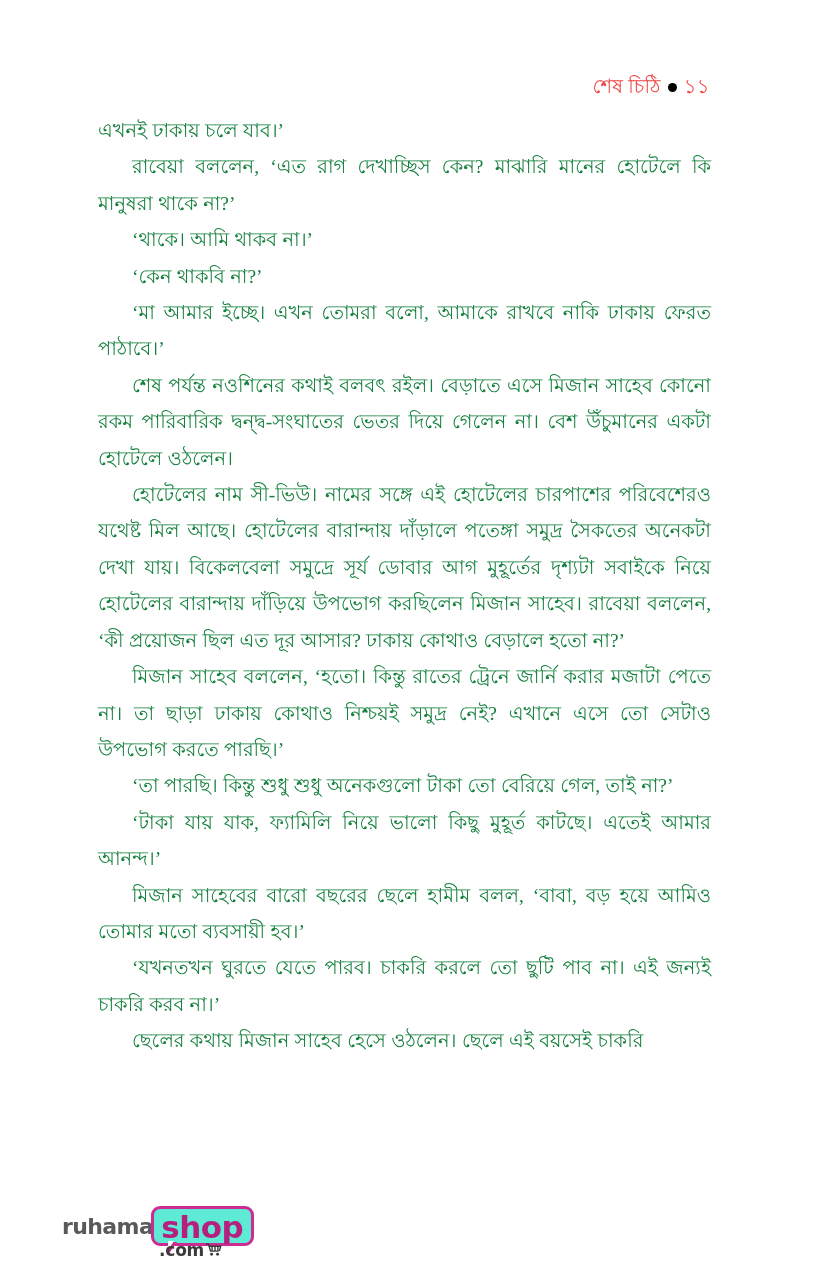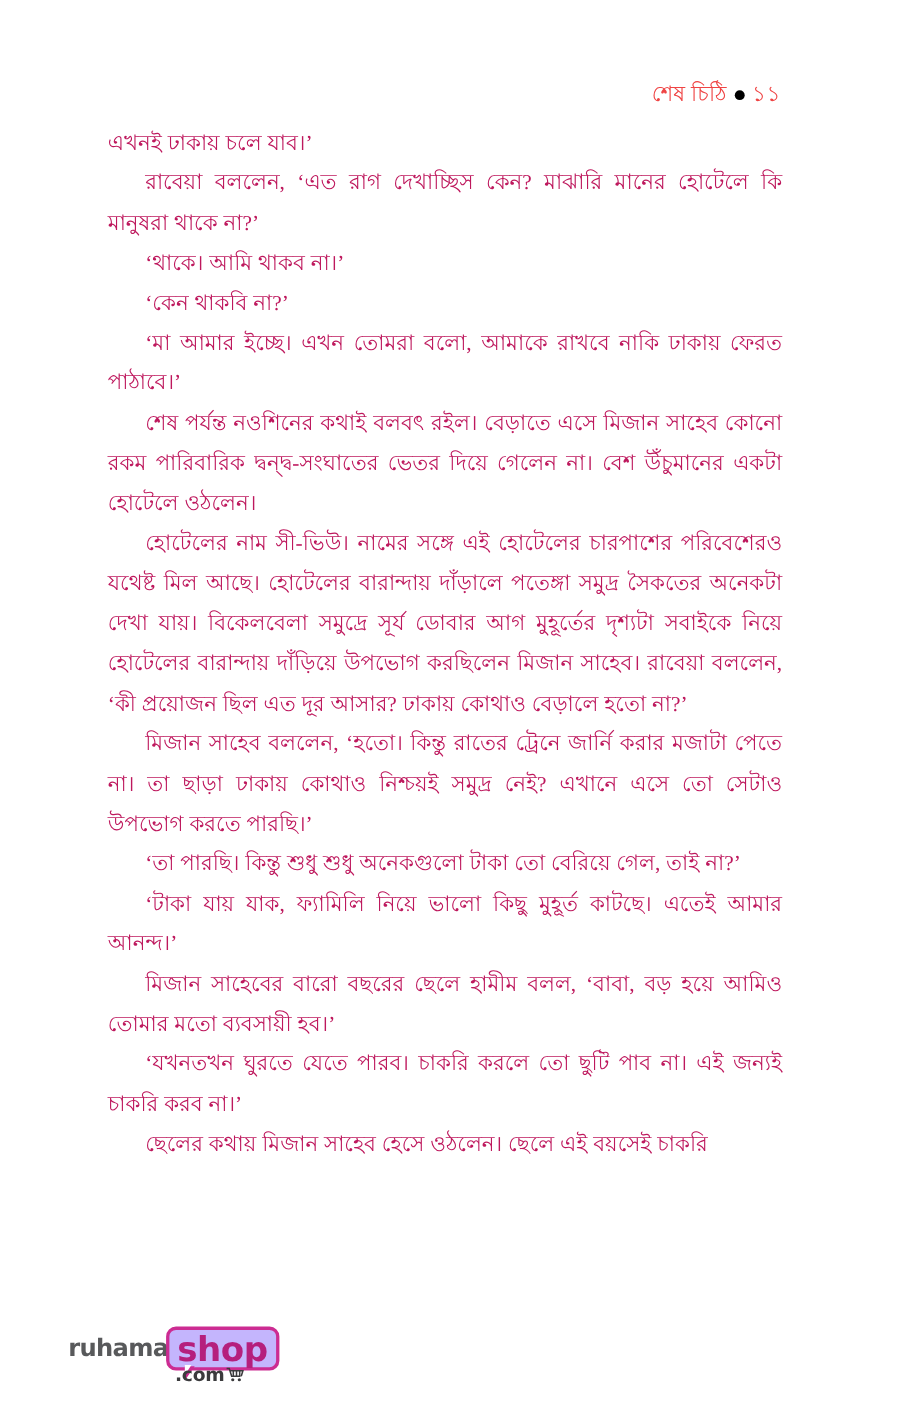--- a/index.html
+++ b/index.html
@@ -60,21 +60,21 @@
   }
 
   .para {
     margin: 0;
     padding: 0;
     font-size: 19.4px;
     line-height: 36.4px;
     text-align: justify;
     text-justify: inter-word;
     word-spacing: 0.5px;
-    color: #be185d;
+    color: #15803d;
     hyphens: none;
   }
   .para.indent { text-indent: 34px; }
   .para.flush  { text-indent: 0; }
   
 
   
   .logo {
     position: absolute;
     left: 62px;
@@ -97,21 +97,21 @@
     line-height: 1;
     position: relative;
     top: 1px;
   }
   .logo-bubble {
     position: relative;
     margin-left: -2px;
     border: 3px solid #cc2c92;
     border-radius: 9px;
     padding: 1px 8px 0 7px;
-    background: #c4b5fd;
+    background: #5eead4;
     line-height: 1;
   }
   .logo-bubble-text {
     font-family: "DejaVu Sans", "Liberation Sans", sans-serif;
     font-weight: bold;
     font-size: 31px;
     letter-spacing: -0.5px;
     color: #b51f7d;
     line-height: 1;
     display: inline-block;

